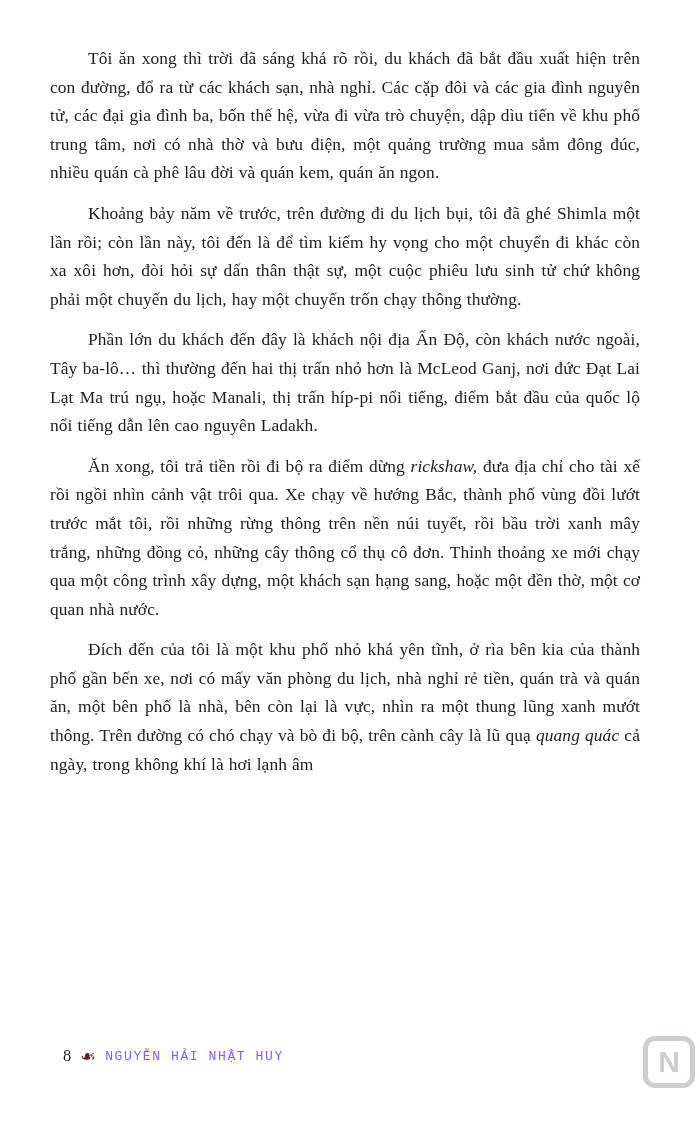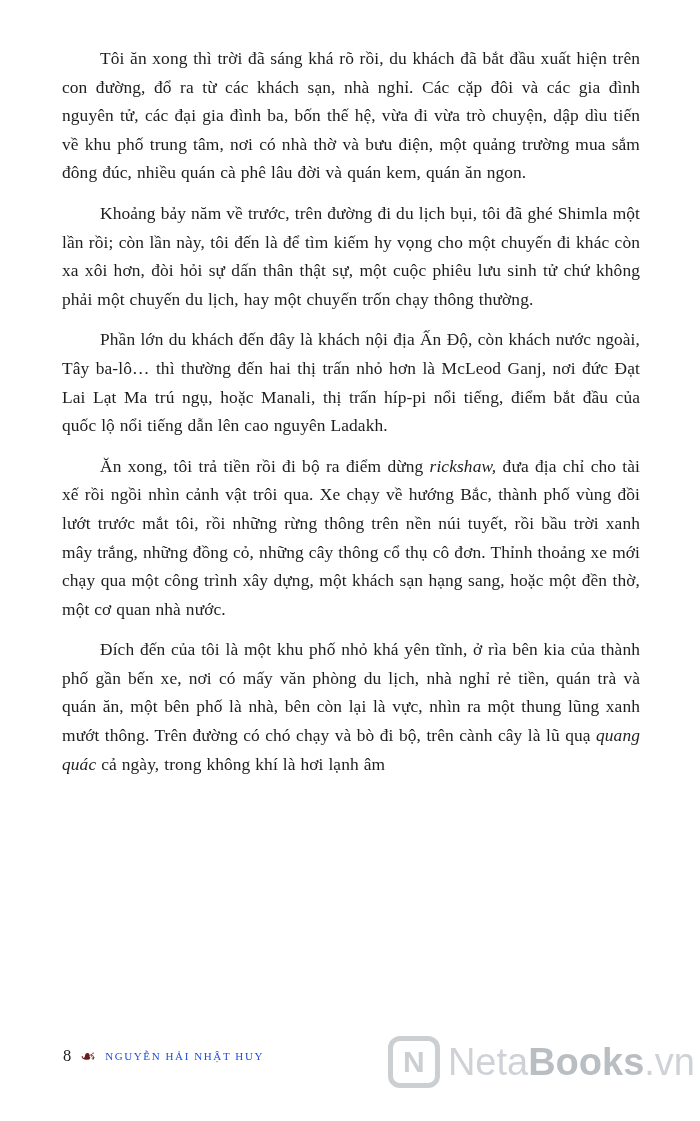--- a/index.html
+++ b/index.html
@@ -8,21 +8,21 @@
     height: 1121px;
     background: #ffffff;
     position: relative;
     overflow: hidden;
     font-family: "Liberation Serif", serif;
     color: #1d1d1f;
   }
 
   .text-block {
     position: absolute;
-    left: 62px;
+    left: 50px;
     right: 60px;
     top: 44px;
   }
 
   .para {
     font-size: 17.4px;
     line-height: 28.6px;
     text-align: justify;
     text-indent: 38px;
     margin: 0 0 12px 0;
@@ -44,23 +44,24 @@
     color: #1d1d1f;
   }
   .ornament {
     color: #6b1c1c;
     font-size: 19px;
     line-height: 1;
     display: inline-block;
     transform: scaleX(-1);
   }
   .author {
-    font-size: 11px;
+    font-size: 13px;
     letter-spacing: 1.6px;
-    color: #1d4ed8;
+    color: #8b5cf6;
+    font-family: Liberation Mono, monospace;
   }
 
   .watermark {
     position: absolute;
     right: 5px;
     top: 1036px;
     display: flex;
     align-items: center;
     gap: 8px;
     font-family: "Liberation Sans", sans-serif;
@@ -104,16 +105,15 @@
   <div class="footer">
     <span class="page-num">8</span>
     <span class="ornament">❧</span>
     <span class="author">NGUYỄN HẢI NHẬT HUY</span>
   </div>
 
   <div class="watermark">
     <span class="wm-logo">
       <span>N</span>
     </span>
-    <span class="wm-text"><span class="wm-neta">Neta</span><span class="wm-books">Books</span><span class="wm-tld">.vn</span></span>
   </div>
 
 </div>
 
 </body></html>

